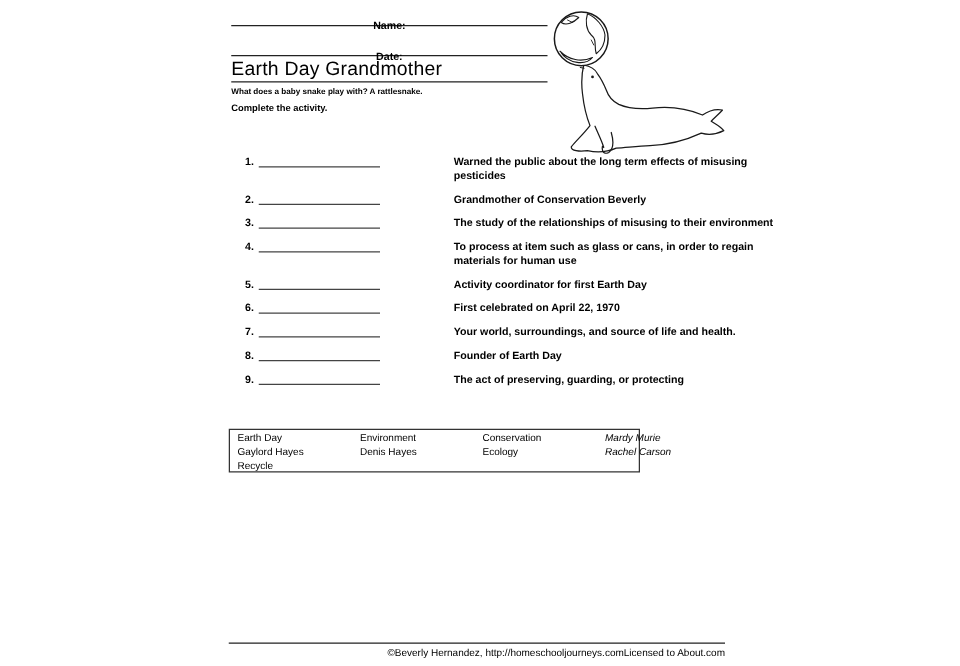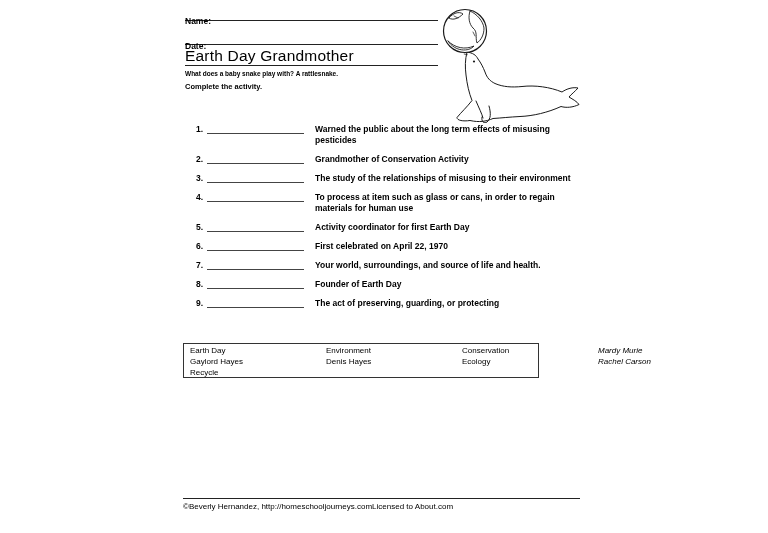--- a/index.html
+++ b/index.html
@@ -3,49 +3,49 @@
 <meta charset="utf-8">
 <style>
   * { margin:0; padding:0; box-sizing:border-box; }
   html,body { width:768px; height:533px; background:#ffffff; }
   body { font-family:"Liberation Sans", sans-serif; color:#000; position:relative; overflow:hidden; }
 
   .sheet { position:absolute; left:0; top:0; width:768px; height:533px; background:#fff; }
 
   
   .header { position:absolute; left:185px; top:10px; width:253px; }
-  .rule-row { border-bottom:1.5px solid #222; padding-bottom:1px; height:10.5px; }
+  .rule-row { border-bottom:1.5px solid #222; padding-bottom:1px; height:10.5px;text-align:center; }
   .rule-row + .rule-row { margin-top:14px; }
   .lbl { font-size:8.5px; font-weight:bold; line-height:9px; display:inline-block; }
   .title { font-size:15.5px; font-weight:normal; line-height:17px; padding:2px 0 1px 0;
            border-bottom:1.5px solid #222; letter-spacing:0.2px; }
   .joke { margin-top:4px; font-size:6.5px; font-weight:bold; line-height:8px; }
   .instruction { margin-top:4px; font-size:7.5px; font-weight:bold; line-height:9px; }
 
   
   .illustration { position:absolute; left:440px; top:5px; width:147px; height:118px; }
 
   
   .activity { position:absolute; left:196px; top:124px; width:384px; }
   .item { display:flex; align-items:flex-start; margin-bottom:8px; }
   .num { width:11px; flex:none; font-size:8.5px; font-weight:bold; line-height:11px; }
   .blank { width:97px; height:10px; flex:none; border-bottom:1px solid #444; margin-right:11px; }
-  .def { width:265px; flex:none; font-size:8.5px; font-weight:bold; line-height:11px; }
+  .def { width:265px; flex:none; font-size:8.5px; font-weight:bold; line-height:11px;margin-left:48px; }
 
   
-  .word-bank { position:absolute; left:183px; top:343px; width:356px; height:35px;
-               border:1px solid #333; display:flex; padding:1px 0 0 6px;gap:38px; }
+  .word-bank { position:absolute; left:183px; top:343px; width:329px; height:35px;
+               border:1px solid #333; display:flex; padding:1px 0 0 6px; }
   .wb-col { width:98px; flex:none; }
   .wb-col:last-child { width:auto;font-style:italic; }
   .wb-word { font-size:8px; line-height:11px; white-space:nowrap; }
 
   
-  .footer { position:absolute; left:183px; top:498px; width:397px;
+  .footer { position:absolute; left:183px; top:514px; width:397px;
             border-top:1.5px solid #222; padding-top:2.5px;
-            display:flex; justify-content:flex-start; }
+            display:flex; justify-content:flex-end; }
   .footer span { font-size:8px; line-height:9px; }
 </style>
 </head>
 <body>
 
 <div class="sheet">
 
   <div class="header">
     <div class="rule-row">
       <span class="lbl">Name:</span>
@@ -84,21 +84,21 @@
 
   <div class="activity">
     <div class="item">
         <span class="num">1.</span>
         <span class="blank"></span>
         <span class="def">Warned the public about the long term effects of misusing pesticides</span>
       </div>
     <div class="item">
         <span class="num">2.</span>
         <span class="blank"></span>
-        <span class="def">Grandmother of Conservation Activity</span>
+        <span class="def">Grandmother of Conservation Beverly</span>
       </div>
     <div class="item">
         <span class="num">3.</span>
         <span class="blank"></span>
         <span class="def">The study of the relationships of misusing to their environment</span>
       </div>
     <div class="item">
         <span class="num">4.</span>
         <span class="blank"></span>
         <span class="def">To process at item such as glass or cans, in order to regain materials for human use</span>

